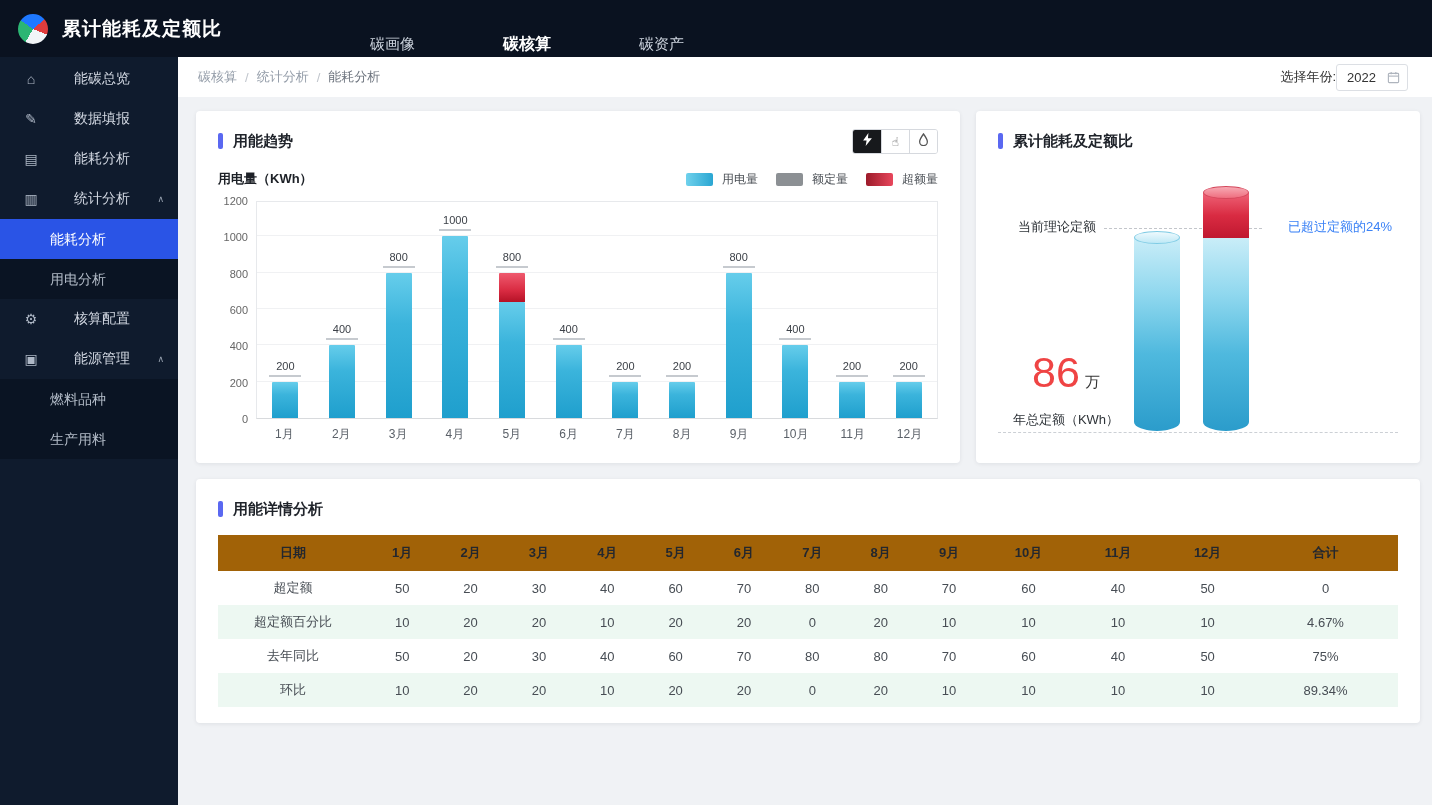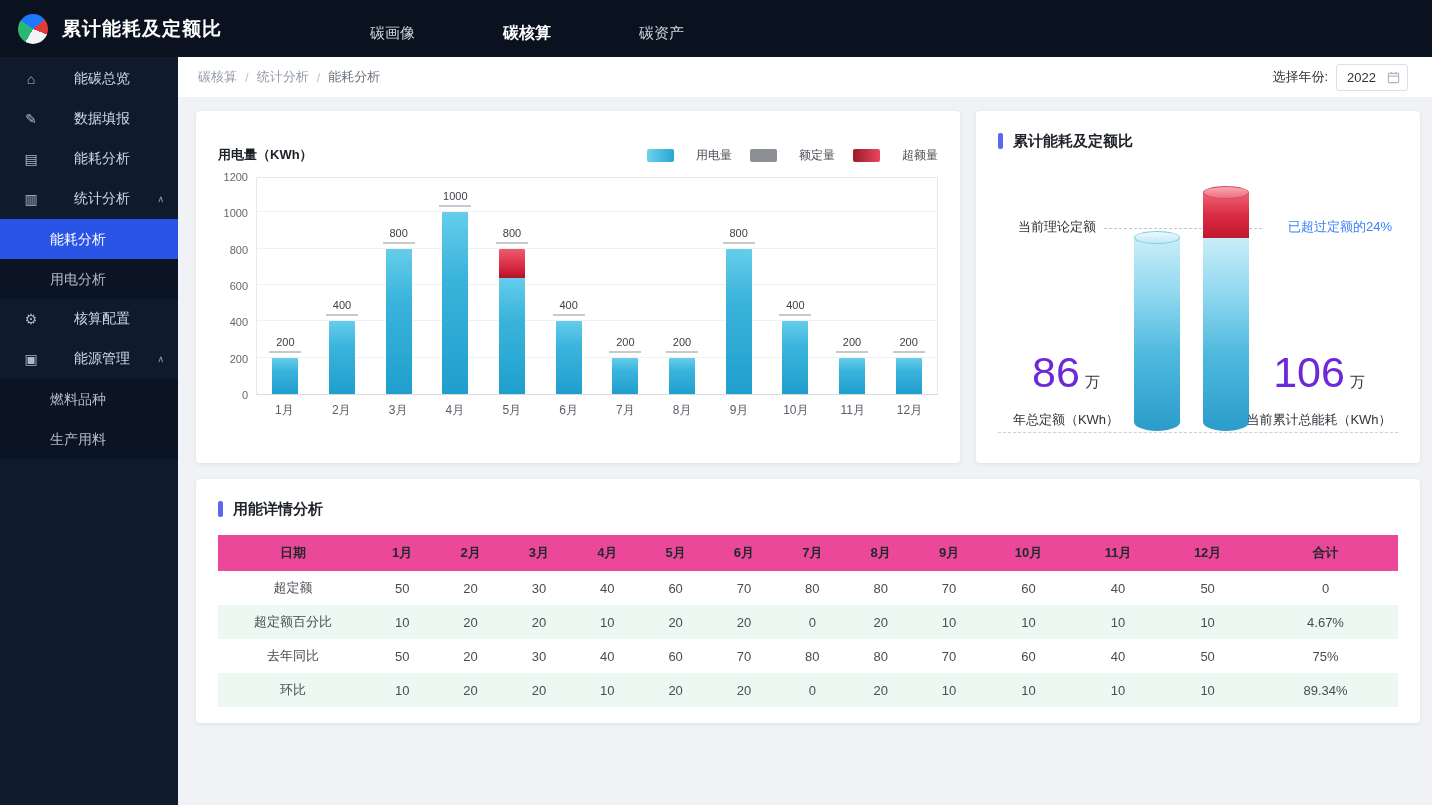--- a/index.html
+++ b/index.html
@@ -14,21 +14,21 @@
     position:fixed; top:0; left:0; width:1432px; height:57px;
     background:#0a1220; display:flex; align-items:center; z-index:30;
   }
   .logo {
     width:34px; height:34px; border-radius:50%; margin:0 12px 0 16px;
     background:conic-gradient(from 210deg,#2bb673 0 95deg,#1e78ff 95deg 200deg,#e03c3c 200deg 262deg,#f2f5f8 262deg 360deg);
     border:2px solid #0a1220;
   }
   .app-title { color:#fff; font-size:19px; font-weight:700; letter-spacing:1px; }
   .top-nav { display:flex; margin-left:104px; }
-  .nav-item { color:#cdd4de; font-size:15px; padding:4px 44px; height:57px; line-height:57px; cursor:pointer; }
+  .nav-item { color:#cdd4de; font-size:15px; padding:15px 44px; height:57px; line-height:57px; cursor:pointer; }
   .nav-item.active { color:#fff; font-weight:700; font-size:16px; }
   
   .sidebar {
     position:fixed; top:57px; left:0; bottom:0; width:178px;
     background:#0f1b2d; z-index:20; padding-top:2px;
   }
   .menu-item { height:40px; display:flex; align-items:center; padding:0 14px 0 22px; color:#d2d8e2; font-size:14px; cursor:pointer; }
   .mi-icon { width:18px; margin-right:10px; font-size:14px; color:#aeb8c6; text-align:center; }
   .mi-label { flex:1;margin-left:24px; }
   .chev { font-size:9px; color:#9aa4b2; }
@@ -39,21 +39,21 @@
   .main { margin-left:178px; padding-top:57px; }
   .bc-bar {
     background:#fff; height:40px; display:flex; align-items:center;
     justify-content:space-between; padding:0 24px 0 20px;
   }
   .breadcrumb { font-size:13px; color:#939CA8; display:flex; align-items:center; }
   .bc-sep { margin:0 8px; color:#c0c5cc; }
   .bc-item { cursor:pointer; }
   .bc-item.last { color:#6d747e; cursor:default; }
   .year-area { display:flex; align-items:center; }
-  .year-label { font-size:13px; color:#333; margin-right:8px; }
+  .year-label { font-size:13px; color:#333; }
   .year-box { display:flex; align-items:center; border:1px solid #dcdfe4; border-radius:3px; height:27px; padding:0 7px 0 8px; background:#fff; }
   .year-box input { border:0; outline:none; width:42px; font-size:13px; color:#333; font-family:inherit; }
   .cal-icon { color:#aeb4bd; display:flex; }
   
   .row1 { display:flex; gap:16px; margin:14px 12px 16px 18px; }
   .card { background:#fff; border-radius:4px; box-shadow:0 1px 4px rgba(0,21,41,.08); }
   .card-trend { width:764px; height:352px; padding:18px 22px; }
   .card-cum { flex:1; height:352px; padding:18px 22px; position:relative; }
   .card-detail { margin:0 12px 12px 18px; padding:18px 22px 16px; }
   .card-title-row { display:flex; align-items:center; height:24px; }
@@ -62,21 +62,21 @@
   
   .tgl-group { margin-left:auto; display:flex; border:1px solid #d6d9de; border-radius:3px; overflow:hidden; }
   .tgl { width:28px; height:23px; border:0; background:#fff; color:#555; display:flex; align-items:center; justify-content:center; cursor:pointer; border-left:1px solid #d6d9de; padding:0; font-family:inherit; }
   .tgl:first-child { border-left:0; }
   .tgl.active { background:#17191c; color:#fff; }
   .hand-glyph { font-size:12px; line-height:1; }
   
   .chart-head { display:flex; align-items:center; justify-content:space-between; margin-top:16px; height:20px; }
   .y-title { font-size:13px; font-weight:700; color:#1d2127; }
   .legend { display:flex; align-items:center; gap:18px; }
-  .lg-item { display:flex; align-items:center; gap:22px; cursor:pointer; }
+  .lg-item { display:flex; align-items:center; gap:9px; cursor:pointer; }
   .lg-swatch { width:27px; height:13px; border-radius:2px; display:inline-block; }
   .lg-label { font-size:12px; color:#4a4f55; }
   
   .plot-wrap { display:flex; margin-top:12px; }
   .y-axis { width:38px; position:relative; height:218px; }
   .ytick { position:absolute; right:8px; font-size:11px; color:#666; }
   .plot { flex:1; position:relative; height:218px; border:1px solid #e7e9ec; border-bottom-color:#d8dadd; background:#fff; }
   .gridline { position:absolute; left:0; right:0; height:0; border-top:1px solid #f0f1f3; }
   .slot { position:absolute; top:0; bottom:0; width:8.3333%; }
   .bar { position:absolute; bottom:0; left:50%; transform:translateX(-50%); width:26px;
@@ -99,26 +99,26 @@
   .cyan-cap { background:linear-gradient(180deg,#eef9fd,#bfe9f6); border:1px solid #7fcbe4; }
   .red-cap { background:linear-gradient(180deg,#f7aab4,#ef6e7f); border:1px solid #d4485c; }
   .body-cyan { position:absolute; bottom:0; left:0; width:46px;
     background:linear-gradient(180deg,#c9edf8 0%,#8ed7ee 30%,#4fb9de 60%,#2b9ccb 100%);
     border-radius:0 0 23px 23px / 0 0 9px 9px; }
   .red-seg { position:absolute; left:0; width:46px;
     background:linear-gradient(180deg,#ee6276 0%,#d92b42 50%,#c01830 100%); }
   .metric { position:absolute; bottom:34px; text-align:center; }
   .metric-left { left:14px; width:152px; }
   .metric-right { left:252px; width:182px; }
-  .metric-num { font-size:43px; color:#6d28d9; line-height:1; }
+  .metric-num { font-size:43px; color:#ef4444; line-height:1; }
   .metric-unit { font-size:15px; color:#333; margin-left:5px; }
   .metric-cap { font-size:13px; color:#2e3338; margin-top:17px; }
   
   .detail-table { width:100%; border-collapse:collapse; margin-top:14px; }
-  .detail-table th { height:36px; background:#ec4899; font-weight:700; font-size:13px; color:#23272e; text-align:center; }
+  .detail-table th { height:36px; background:#a16207; font-weight:700; font-size:13px; color:#23272e; text-align:center; }
   .detail-table td { height:34px; font-size:13px; color:#474d54; text-align:center; }
   .detail-table tbody tr:nth-child(even) td { background:#edf8f2; }
   .detail-table th:first-child, .detail-table td:first-child { width:150px; }
   .detail-table th:last-child, .detail-table td:last-child { width:145px; }
 </style>
 </head>
 <body>
 
 <div class="header">
   <div class="logo"></div>
@@ -190,20 +190,39 @@
               <line x1="9.5" y1="1" x2="9.5" y2="3.5" stroke="currentColor" stroke-width="1.2"></line>
             </svg>
         </span>
       </span>
     </div>
   </div>
 
   <div class="row1">
 
     <div class="card card-trend">
+      <div class="card-title-row">
+        <span class="accent"></span>
+        <span class="card-title">用能趋势</span>
+        <span class="tgl-group">
+            <button class="tgl active">
+              <span><svg width="11" height="13" viewBox="0 0 12 14">
+                  <path d="M7 0 L1.2 8 H5 L4 14 L10.8 5.5 H6.5 Z" fill="currentColor"></path>
+                </svg></span>
+            </button>
+            <button class="tgl">
+              <span><span class="hand-glyph">☝</span></span>
+            </button>
+            <button class="tgl">
+              <span><svg width="11" height="13" viewBox="0 0 12 14">
+                  <path d="M6 1 C6 1 1.8 6.8 1.8 9.4 a4.2 4.2 0 0 0 8.4 0 C10.2 6.8 6 1 6 1 Z" fill="none" stroke="currentColor" stroke-width="1.4"></path>
+                </svg></span>
+            </button>
+          </span>
+      </div>
       <div class="chart-head">
         <span class="y-title">用电量（KWh）</span>
         <span class="legend">
             <span class="lg-item">
               <span class="lg-swatch" style="background: linear-gradient(90deg, rgb(111, 209, 236), rgb(42, 166, 210));"></span>
               <span class="lg-label">用电量</span>
             </span>
             <span class="lg-item">
               <span class="lg-swatch" style="background: rgb(140, 144, 148);"></span>
               <span class="lg-label">额定量</span>
@@ -349,24 +368,20 @@
       <div class="cyl cyl-right">
         <div class="body-cyan" style="height: 193px;"></div>
         <div class="red-seg" style="height: 45px; bottom: 193px;"></div>
         <div class="cap red-cap" style="bottom: 232px;"></div>
       </div>
       <div class="baseline"></div>
 
       <div class="metric metric-left">
         <div><span class="metric-num">86</span><span class="metric-unit">万</span></div>
         <div class="metric-cap">年总定额（KWh）</div>
-      </div>
-      <div class="metric metric-right">
-        <div><span class="metric-num">106</span><span class="metric-unit">万</span></div>
-        <div class="metric-cap">当前累计总能耗（KWh）</div>
       </div>
     </div>
   </div>
 
   <div class="card card-detail">
     <div class="card-title-row">
       <span class="accent"></span>
       <span class="card-title">用能详情分析</span>
     </div>
     <table class="detail-table">

